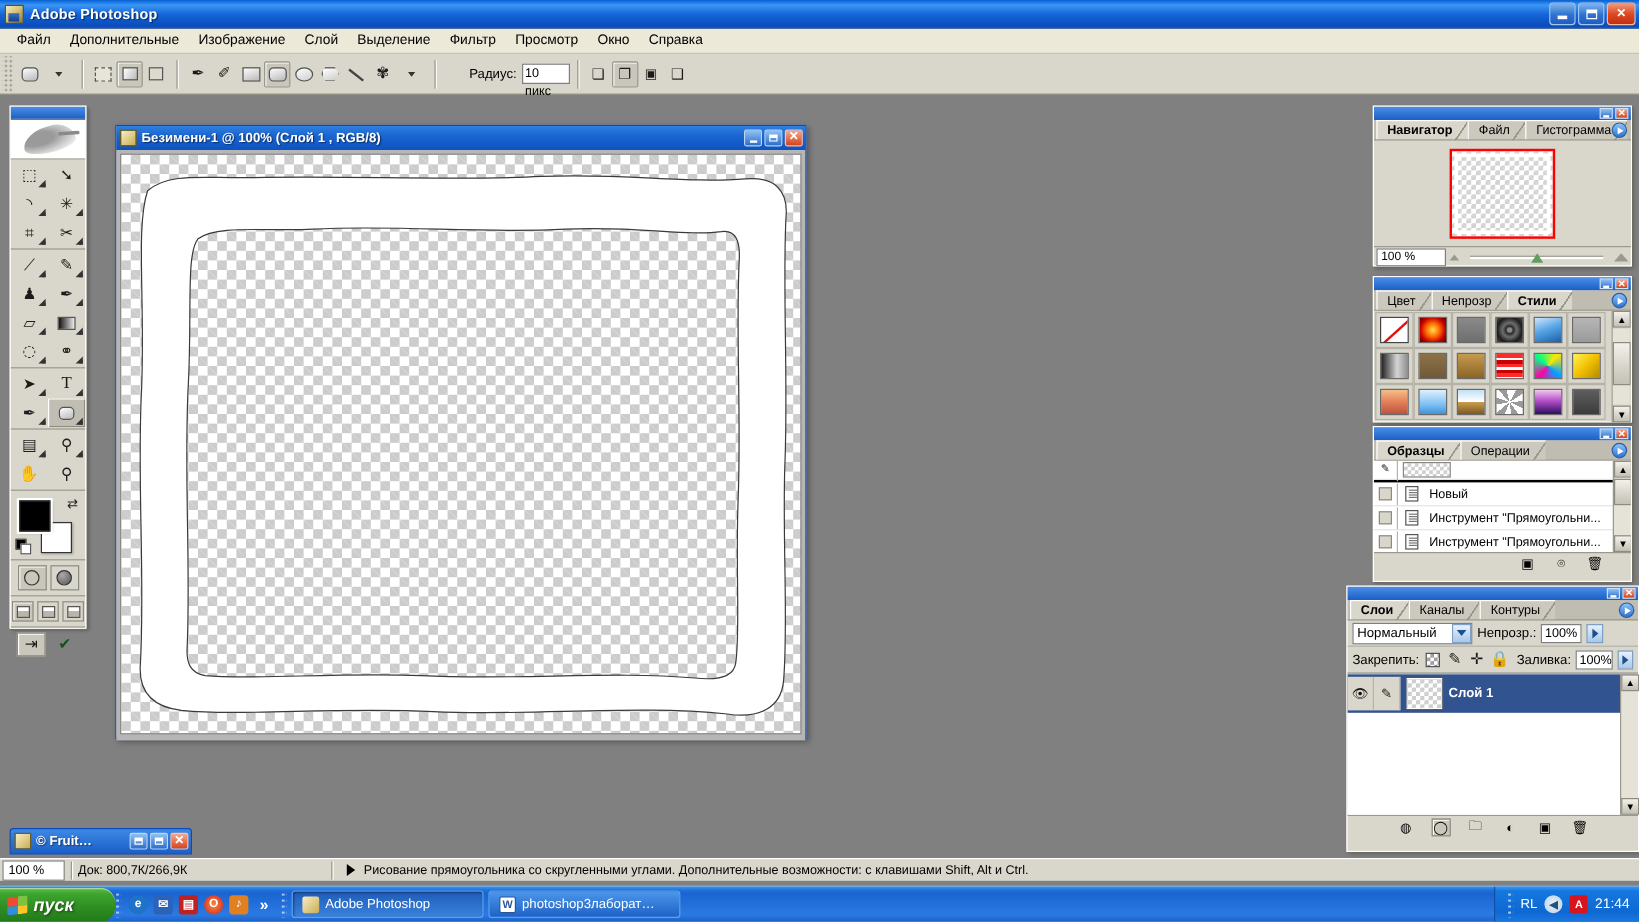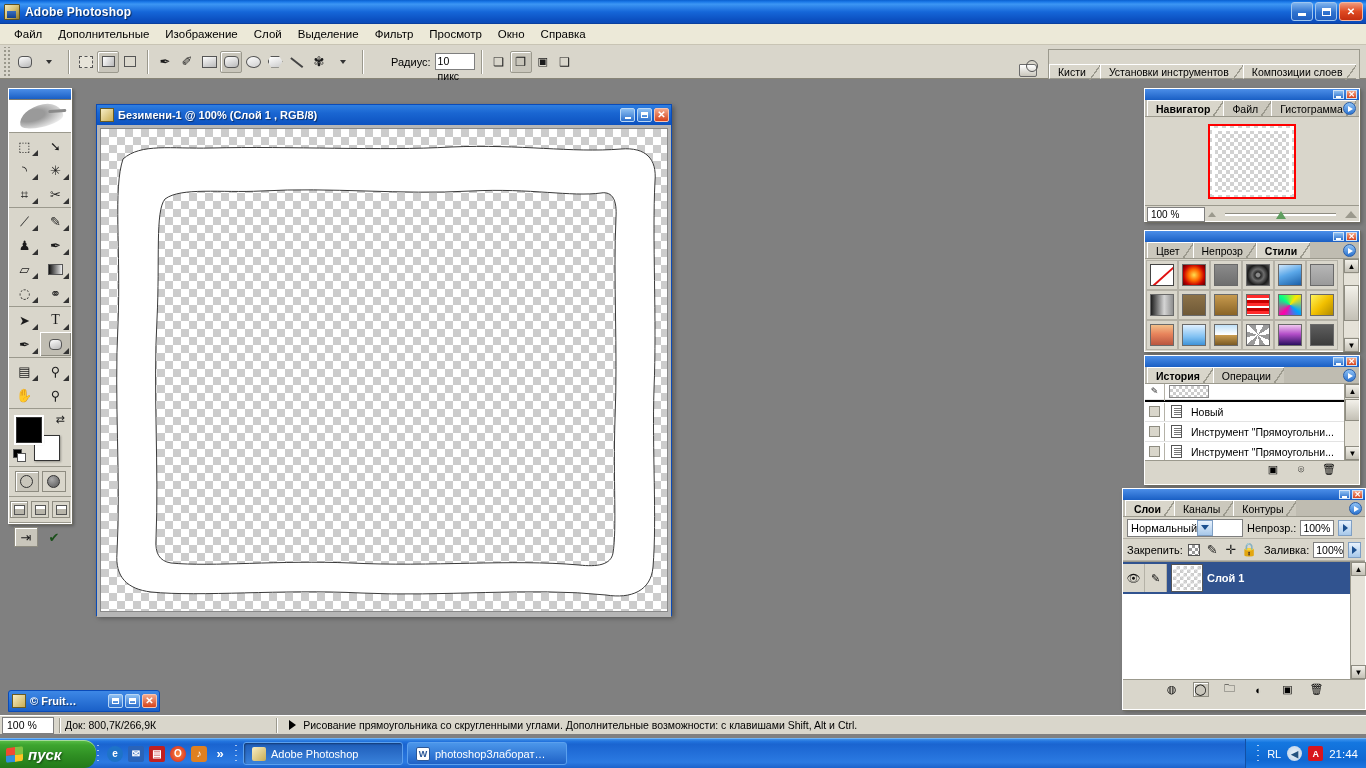--- a/index.html
+++ b/index.html
@@ -258,22 +258,22 @@
   .hist-foot{ height:18px; border-top:1px solid #9b998d; display:flex;align-items:center;justify-content:flex-end;gap:12px;padding-right:22px;}
   .thumb-mini{ width:40px;height:13px;
     background-image:
       linear-gradient(45deg,#ccc 25%,transparent 25%,transparent 75%,#ccc 75%),
       linear-gradient(45deg,#ccc 25%,#fff 25%,#fff 75%,#ccc 75%);
     background-size:6px 6px;background-position:0 0,3px 3px; border:1px solid #888;}
 
   
   #layers-panel{ left:1122px; top:488px; width:244px; height:222px;}
   .lay-rowopt{ height:22px; display:flex; align-items:center; gap:4px; padding:2px 4px; border-bottom:1px solid #b5b2a7;}
-  .lay-select{ width:116px;height:18px;background:#fff;border:1px solid #7f7f7f; display:flex;align-items:center;
-    font-size:11px; padding-left:3px;}
+  .lay-select{ width:100px;height:18px;background:#fff;border:1px solid #7f7f7f; display:flex;align-items:center;
+    justify-content:space-between; font-size:11px; padding-left:3px;}
   .sel-arrow{ width:16px;height:16px;background:linear-gradient(180deg,#e8f2fd,#a7c8ea);border:1px solid #7f9fc4;
     display:flex;align-items:center;justify-content:center;}
   .sel-arrow:after{content:"";width:0;height:0;border-left:4px solid transparent;border-right:4px solid transparent;border-top:5px solid #1b4f8f;}
   .lay-num{ width:34px;height:16px;background:#fff;border:1px solid #7f7f7f;font-size:10.5px;line-height:15px;padding-left:2px;}
   .lay-arrowbtn{ width:14px;height:16px;border:1px solid #7f9fc4;background:linear-gradient(180deg,#e8f2fd,#a7c8ea);
     display:flex;align-items:center;justify-content:center;}
   .lay-arrowbtn:after{content:"";width:0;height:0;border-top:4px solid transparent;border-bottom:4px solid transparent;border-left:5px solid #1b4f8f;}
   .lock-ico{ width:16px;height:16px;display:flex;align-items:center;justify-content:center;font-size:11px;}
   .lock-ico.trn{ background-image:
       linear-gradient(45deg,#999 25%,transparent 25%,transparent 75%,#999 75%),
@@ -453,28 +453,20 @@
     <div class="tool-sq on">
         <span class="ic" style="font-size:12px">❐</span>
       </div>
     <div class="tool-sq">
         <span class="ic" style="font-size:11px">▣</span>
       </div>
     <div class="tool-sq">
         <span class="ic" style="font-size:12px">❑</span>
       </div>
 
-    <div class="palette-well">
-      <div class="folder-ico"></div>
-      <div class="well-box">
-        <div class="well-tab">Кисти</div>
-        <div class="well-tab">Установки инструментов</div>
-        <div class="well-tab">Композиции слоев</div>
-      </div>
-    </div>
   </div>
 
   <div class="toolbox">
     <div class="tb-grab"></div>
     <div class="tb-logo">
         <div class="feather"></div>
       </div>
 
     <div class="tb-group">
       <div class="tb-row">
@@ -778,21 +770,21 @@
   <div class="panel" id="hist-panel">
     <div class="p-grab">
       <div class="p-gbtn">
           <i></i>
         </div>
       <div class="p-gbtn cl">
           <i>✕</i>
         </div>
     </div>
     <div class="p-tabs">
-      <div class="p-tab on">История</div>
+      <div class="p-tab on">Образцы</div>
       <div class="p-tab">Операции</div>
       <div class="p-menu"></div>
     </div>
     <div class="hist-list">
       <div class="hist-row top">
         <div class="hist-chk">
             <span class="ic" style="font-size:9px">✎</span>
           </div>
         <div class="thumb-mini" style="margin-left:4px;"></div>
       </div>

